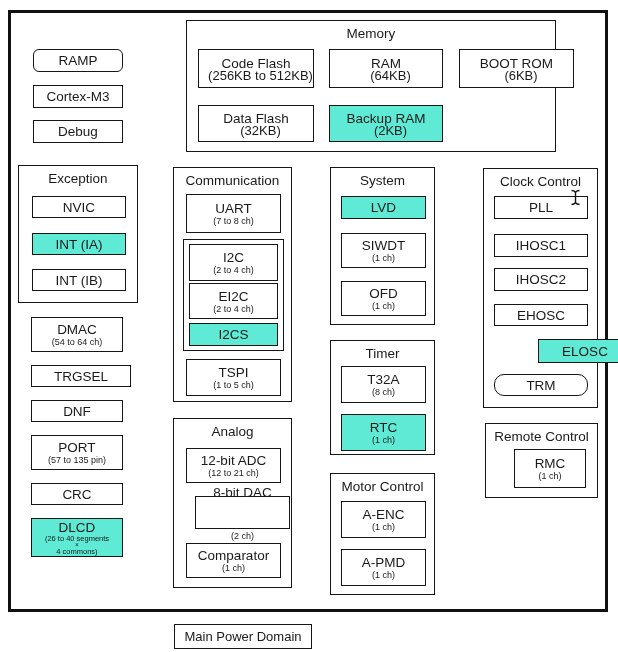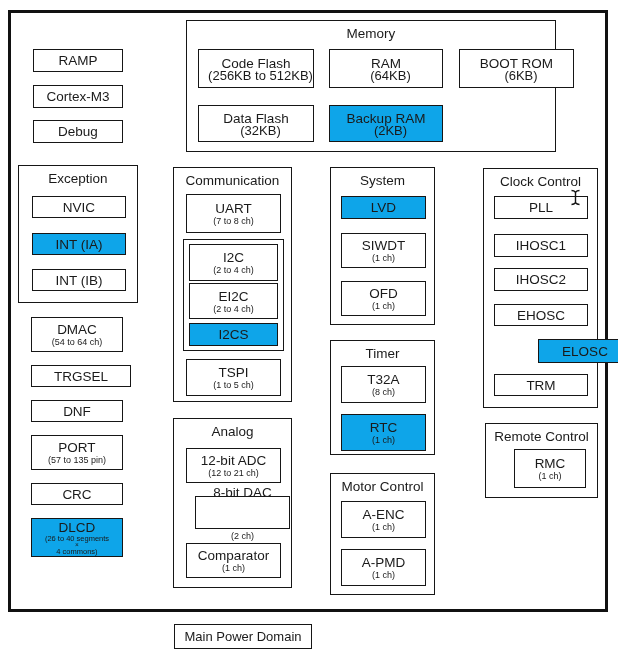--- a/index.html
+++ b/index.html
@@ -9,32 +9,32 @@
   .group { position:absolute; border:1.5px solid #161616; background:#fff; }
   .group-title { position:absolute; top:5px; left:0; width:100%; text-align:center; font-size:13.5px; line-height:15px; white-space:nowrap; }
   .box { position:absolute; border:1.5px solid #161616; background:#fff;
          display:flex; flex-direction:column; align-items:center; justify-content:center;
          text-align:center; font-size:13.5px; line-height:15px; white-space:nowrap; }
   .box .lbl { font-size:13.5px; line-height:15px; }
   .box .sub { font-size:9px; line-height:10px; }
   .box .sub.small { font-size:13px;margin-left:9px; }
   .box .sub.tiny { font-size:7.5px; line-height:7px; }
   .box .sub.xsign { font-size:6.5px; line-height:6px; }
-  .gray { background:#0ea5e9; }
+  .gray { background:#5eead4; }
   .cluster { position:absolute; border:1.5px solid #161616; background:#fff; }
   .cursor { position:absolute; left:570px; top:189px; width:11px; height:17px; }
 </style>
 </head>
 <body>
 
 <div class="stage">
 
   <div class="outer"></div>
 
-  <div class="box" style="left:33px; top:49px; width:90px; height:23px;">RAMP</div>
+  <div class="box" style="left:33px; top:49px; width:90px; height:23px;border-radius:6px;">RAMP</div>
   <div class="box" style="left:33px; top:85px; width:90px; height:23px;">Cortex-M3</div>
   <div class="box" style="left:33px; top:120px; width:90px; height:23px;">Debug</div>
 
   <div class="group" style="left:186px; top:20px; width:370px; height:132px;">
     <div class="group-title">Memory</div>
     <div class="box" style="left:11px; top:28px; width:116px; height:39px;">
       <div class="lbl">Code Flash</div>
       <div class="sub small">(256KB to 512KB)</div>
     </div>
     <div class="box" style="left:142px; top:28px; width:114px; height:39px;">
@@ -155,21 +155,21 @@
     </div>
   </div>
 
   <div class="group" style="left:483px; top:168px; width:115px; height:240px;">
     <div class="group-title">Clock Control</div>
     <div class="box" style="left:10px; top:27px; width:94px; height:23px;">PLL</div>
     <div class="box" style="left:10px; top:65px; width:94px; height:23px;">IHOSC1</div>
     <div class="box" style="left:10px; top:99px; width:94px; height:23px;">IHOSC2</div>
     <div class="box" style="left:10px; top:135px; width:94px; height:22px;">EHOSC</div>
     <div class="box gray" style="left:10px; top:170px; width:94px; height:24px;margin-left:44px;">ELOSC</div>
-    <div class="box" style="left:10px; top:205px; width:94px; height:22px;">TRM</div>
+    <div class="box" style="left:10px; top:205px; width:94px; height:22px;border-radius:10px;">TRM</div>
   </div>
 
   <div class="group" style="left:485px; top:423px; width:113px; height:75px;">
     <div class="group-title">Remote Control</div>
     <div class="box" style="left:28px; top:25px; width:72px; height:39px;">
       <div class="lbl">RMC</div>
       <div class="sub">(1 ch)</div>
     </div>
   </div>
 

